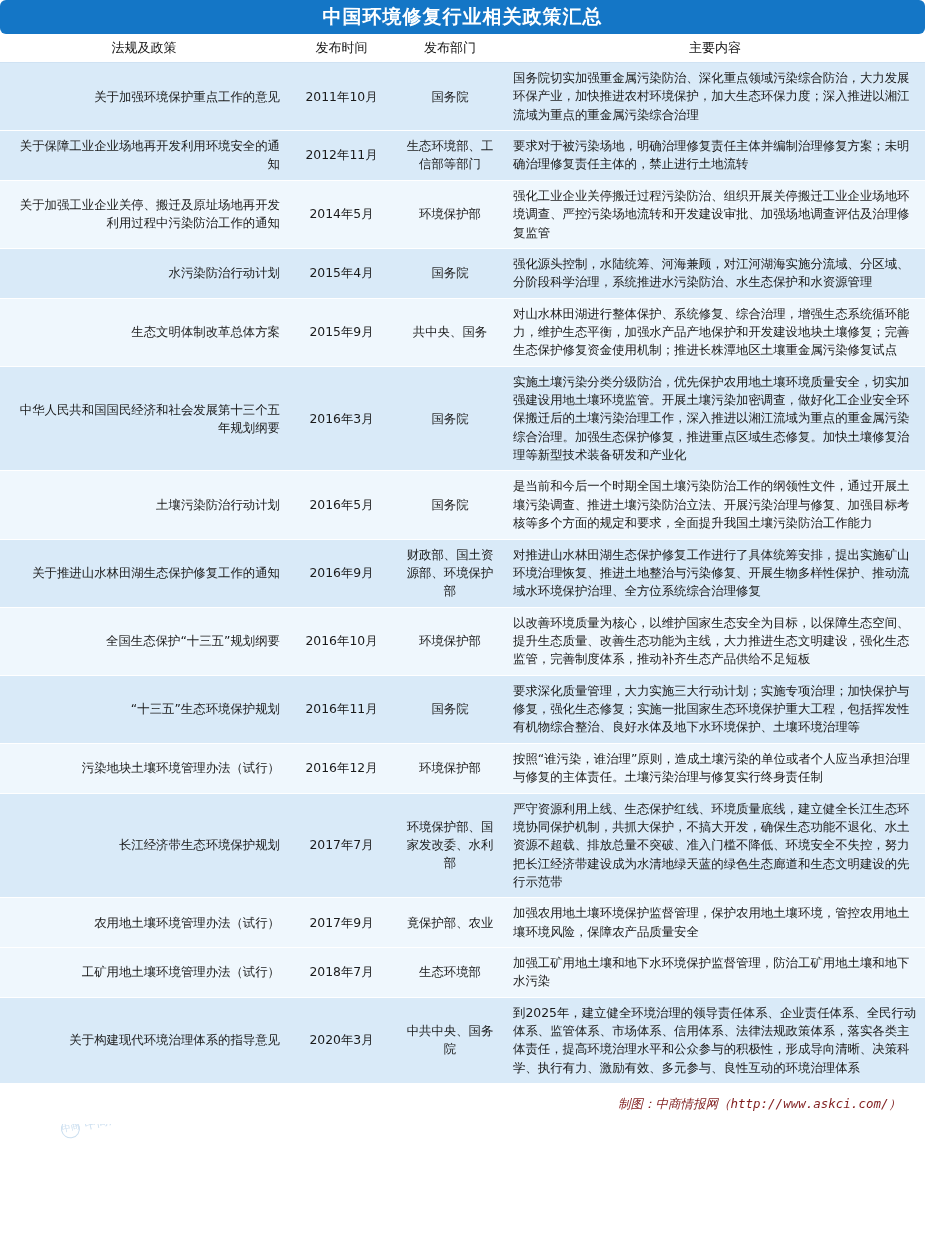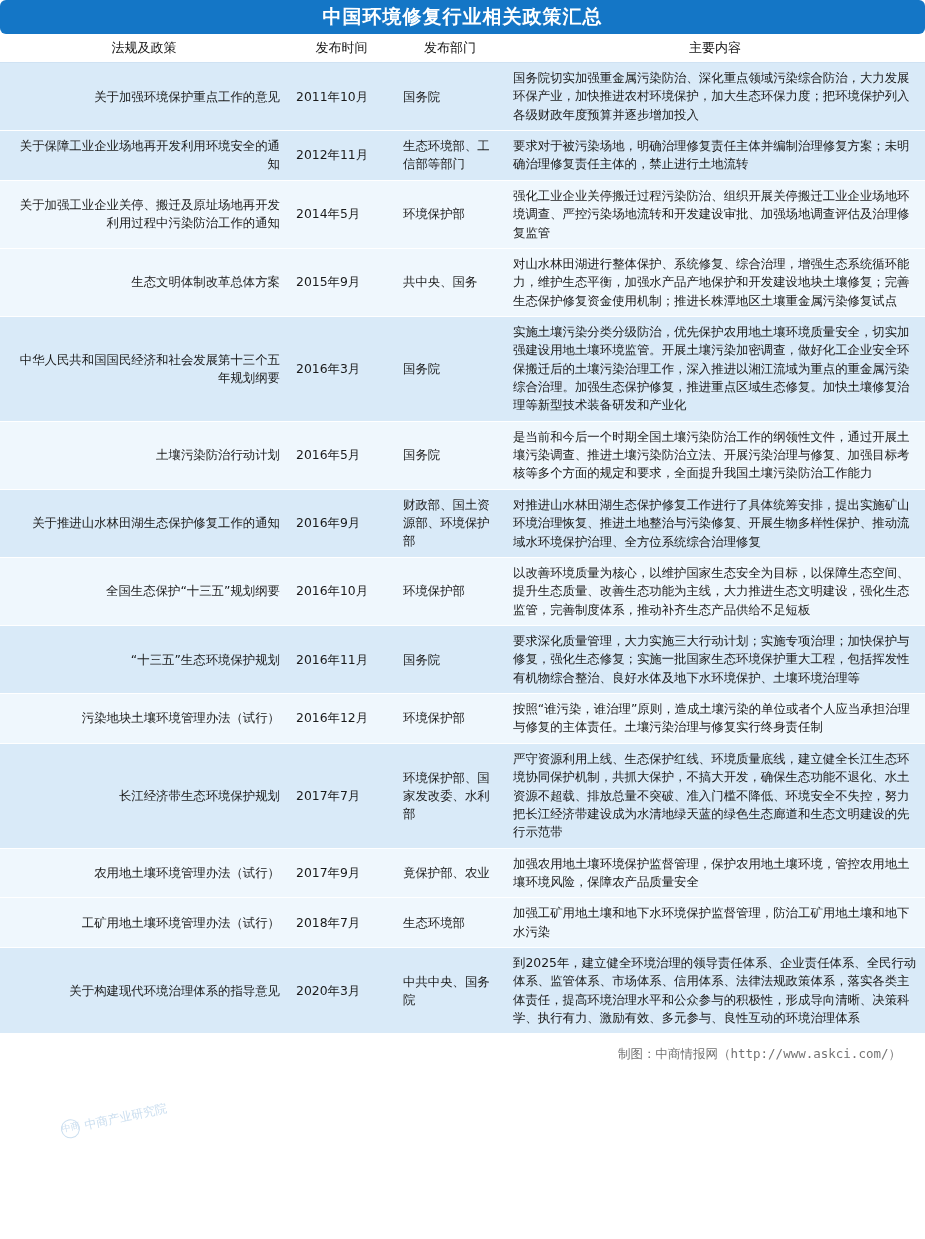--- a/index.html
+++ b/index.html
@@ -102,38 +102,40 @@
     border-bottom: 1px solid #ffffff;
   }
   table.policy tbody tr.odd td { background: #d9eaf8; }
   table.policy tbody tr.even td { background: #eff7fd; }
 
   td.c-name {
     text-align: right;
     line-height: 1.45;
   }
   td.c-date, td.c-dept {
+    text-align: center;
     line-height: 1.45;
   }
   td.c-content {
     text-align: left;
     line-height: 1.48;
   }
   
   .footer {
     position: relative;
     z-index: 10;
     height: 40px;
     display: flex;
     align-items: center;
     justify-content: flex-end;
     padding-right: 24px;
     font-size: 12.5px;
-    color: #737373;
+    color: #7f1d1d;
     background: #ffffff;
+    font-style: italic;
   }
   .footer .mono { font-family: "DejaVu Sans Mono", "Liberation Mono", monospace; }
 </style>
 </head>
 <body>
 
 <div class="page">
 
   <div class="watermark-layer">
     <div class="wm" style="left:60px; top:180px;">
@@ -214,34 +216,40 @@
         <th>发布时间</th>
         <th>发布部门</th>
         <th>主要内容</th>
       </tr>
     </thead>
     <tbody>
       <tr class="odd">
         <td class="c-name">关于加强环境保护重点工作的意见</td>
         <td class="c-date">2011年10月</td>
         <td class="c-dept">国务院</td>
-        <td class="c-content">国务院切实加强重金属污染防治、深化重点领域污染综合防治，大力发展环保产业，加快推进农村环境保护，加大生态环保力度；把环境保护列入各级财政年度预算并逐步增加投入</td>
+        <td class="c-content">国务院切实加强重金属污染防治、深化重点领域污染综合防治，大力发展环保产业，加快推进农村环境保护，加大生态环保力度；深入推进以湘江流域为重点的重金属污染综合治理</td>
       </tr>
       <tr class="odd">
         <td class="c-name">关于保障工业企业场地再开发利用环境安全的通知</td>
         <td class="c-date">2012年11月</td>
         <td class="c-dept">生态环境部、工信部等部门</td>
         <td class="c-content">要求对于被污染场地，明确治理修复责任主体并编制治理修复方案；未明确治理修复责任主体的，禁止进行土地流转</td>
       </tr>
       <tr class="even">
         <td class="c-name">关于加强工业企业关停、搬迁及原址场地再开发利用过程中污染防治工作的通知</td>
         <td class="c-date">2014年5月</td>
         <td class="c-dept">环境保护部</td>
         <td class="c-content">强化工业企业关停搬迁过程污染防治、组织开展关停搬迁工业企业场地环境调查、严控污染场地流转和开发建设审批、加强场地调查评估及治理修复监管</td>
       </tr>
+      <tr class="odd">
+        <td class="c-name">水污染防治行动计划</td>
+        <td class="c-date">2015年4月</td>
+        <td class="c-dept">国务院</td>
+        <td class="c-content">强化源头控制，水陆统筹、河海兼顾，对江河湖海实施分流域、分区域、分阶段科学治理，系统推进水污染防治、水生态保护和水资源管理</td>
+      </tr>
       <tr class="even">
         <td class="c-name">生态文明体制改革总体方案</td>
         <td class="c-date">2015年9月</td>
         <td class="c-dept">共中央、国务</td>
         <td class="c-content">对山水林田湖进行整体保护、系统修复、综合治理，增强生态系统循环能力，维护生态平衡，加强水产品产地保护和开发建设地块土壤修复；完善生态保护修复资金使用机制；推进长株潭地区土壤重金属污染修复试点</td>
       </tr>
       <tr class="odd">
         <td class="c-name">中华人民共和国国民经济和社会发展第十三个五年规划纲要</td>
         <td class="c-date">2016年3月</td>
         <td class="c-dept">国务院</td>

